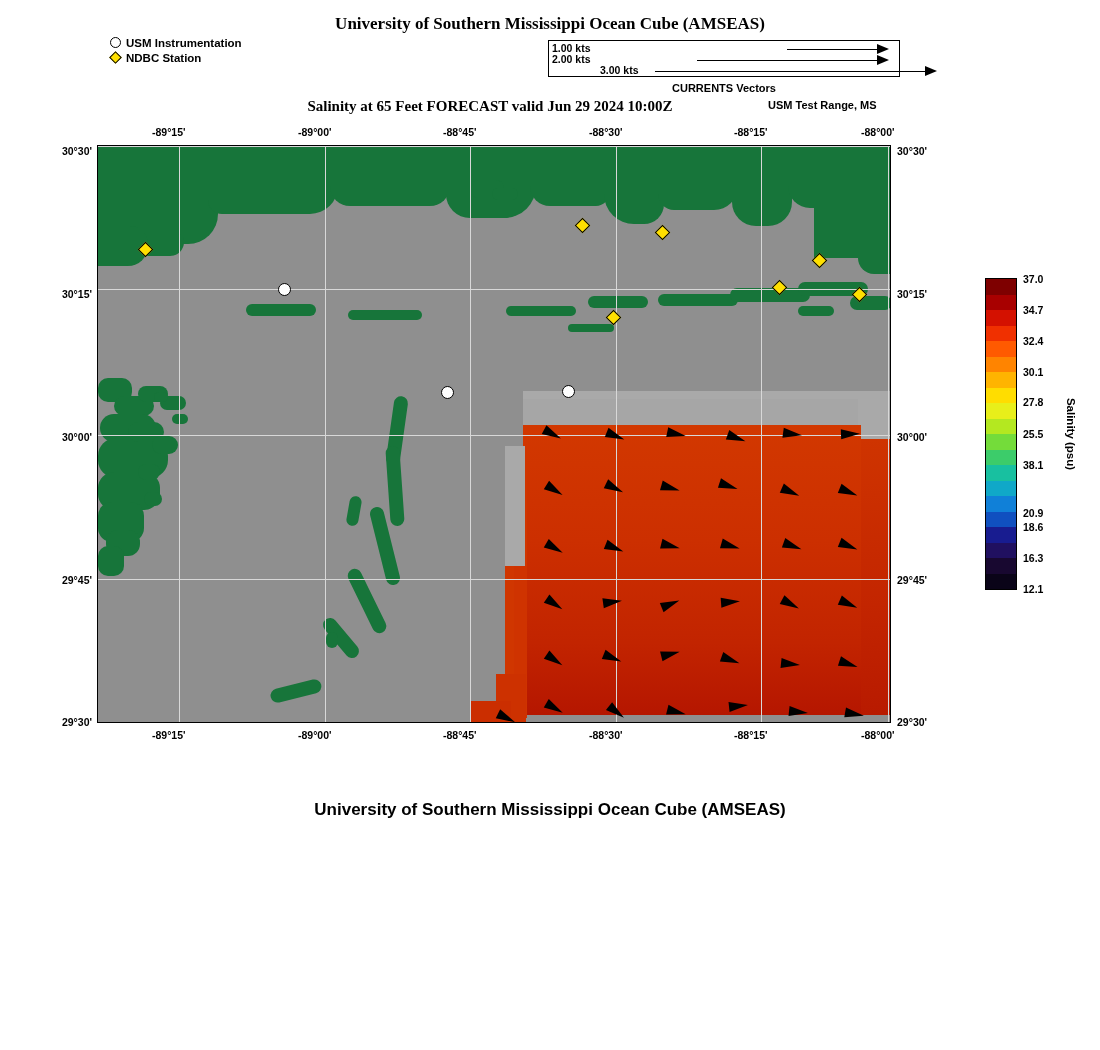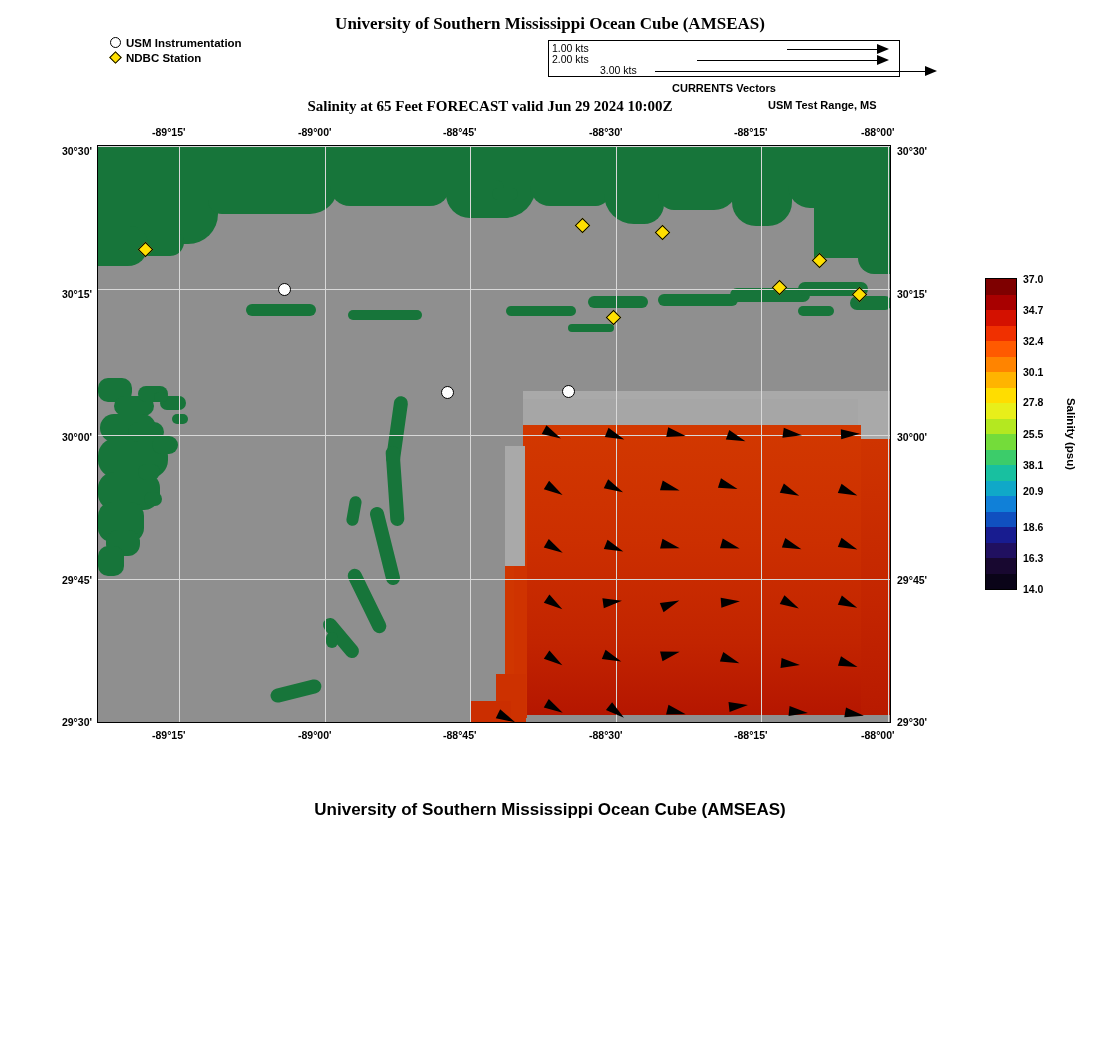--- a/index.html
+++ b/index.html
@@ -87,21 +87,21 @@
     left: 548px; top: 40px;
     width: 352px; height: 37px;
     border: 1.2px solid #000000;
     box-sizing: border-box;
     background: #ffffff;
   }
   .vk-row { position: absolute; left: 0; width: 352px; height: 12px; }
   .vk-label {
     position: absolute; left: 3px; top: -1px;
     font-size: 10.5px;
-    font-weight: normal;
+    font-weight: bold;
     background: #ffffff;
     padding-right: 2px;
     z-index: 2;
   }
   .vk-line {
     position: absolute;
     top: 6px;
     height: 1.2px;
     background: #000000;
   }
@@ -458,21 +458,21 @@
       <div class="cb-seg" style="top: 294.5px; height: 16.1px; background: rgb(10, 4, 24);"></div>
     </div>
   <div id="cb-ticks">
       <div class="cb-tick-lbl" style="top: 1px;">37.0</div>
       <div class="cb-tick-lbl" style="top: 32px;">34.7</div>
       <div class="cb-tick-lbl" style="top: 63px;">32.4</div>
       <div class="cb-tick-lbl" style="top: 94px;">30.1</div>
       <div class="cb-tick-lbl" style="top: 124px;">27.8</div>
       <div class="cb-tick-lbl" style="top: 156px;">25.5</div>
       <div class="cb-tick-lbl" style="top: 187px;">38.1</div>
-      <div class="cb-tick-lbl" style="top: 213px; text-align: right;">20.9</div>
+      <div class="cb-tick-lbl" style="top: 235px; text-align: right;">20.9</div>
       <div class="cb-tick-lbl" style="top: 249px;">18.6</div>
       <div class="cb-tick-lbl" style="top: 280px;">16.3</div>
-      <div class="cb-tick-lbl" style="top: 311px;">14.0</div>
+      <div class="cb-tick-lbl" style="top: 311px;">12.1</div>
     </div>
   <div id="cb-axis-title">Salinity (psu)</div>
 </div>
 
 <div class="abs" id="bottom-title">University of Southern Mississippi Ocean Cube (AMSEAS)</div>
 
 </body></html>

